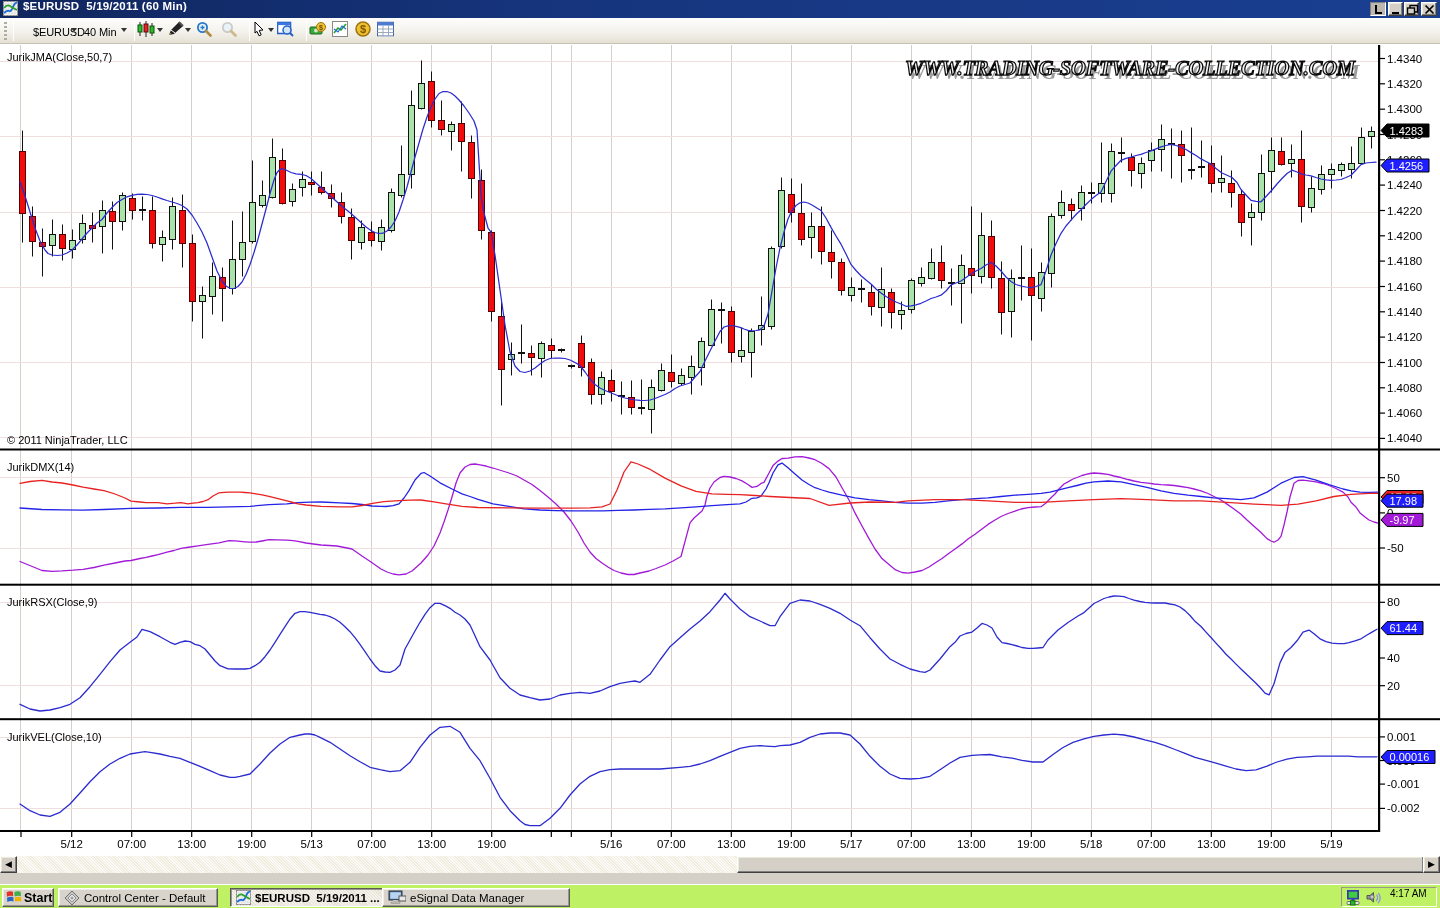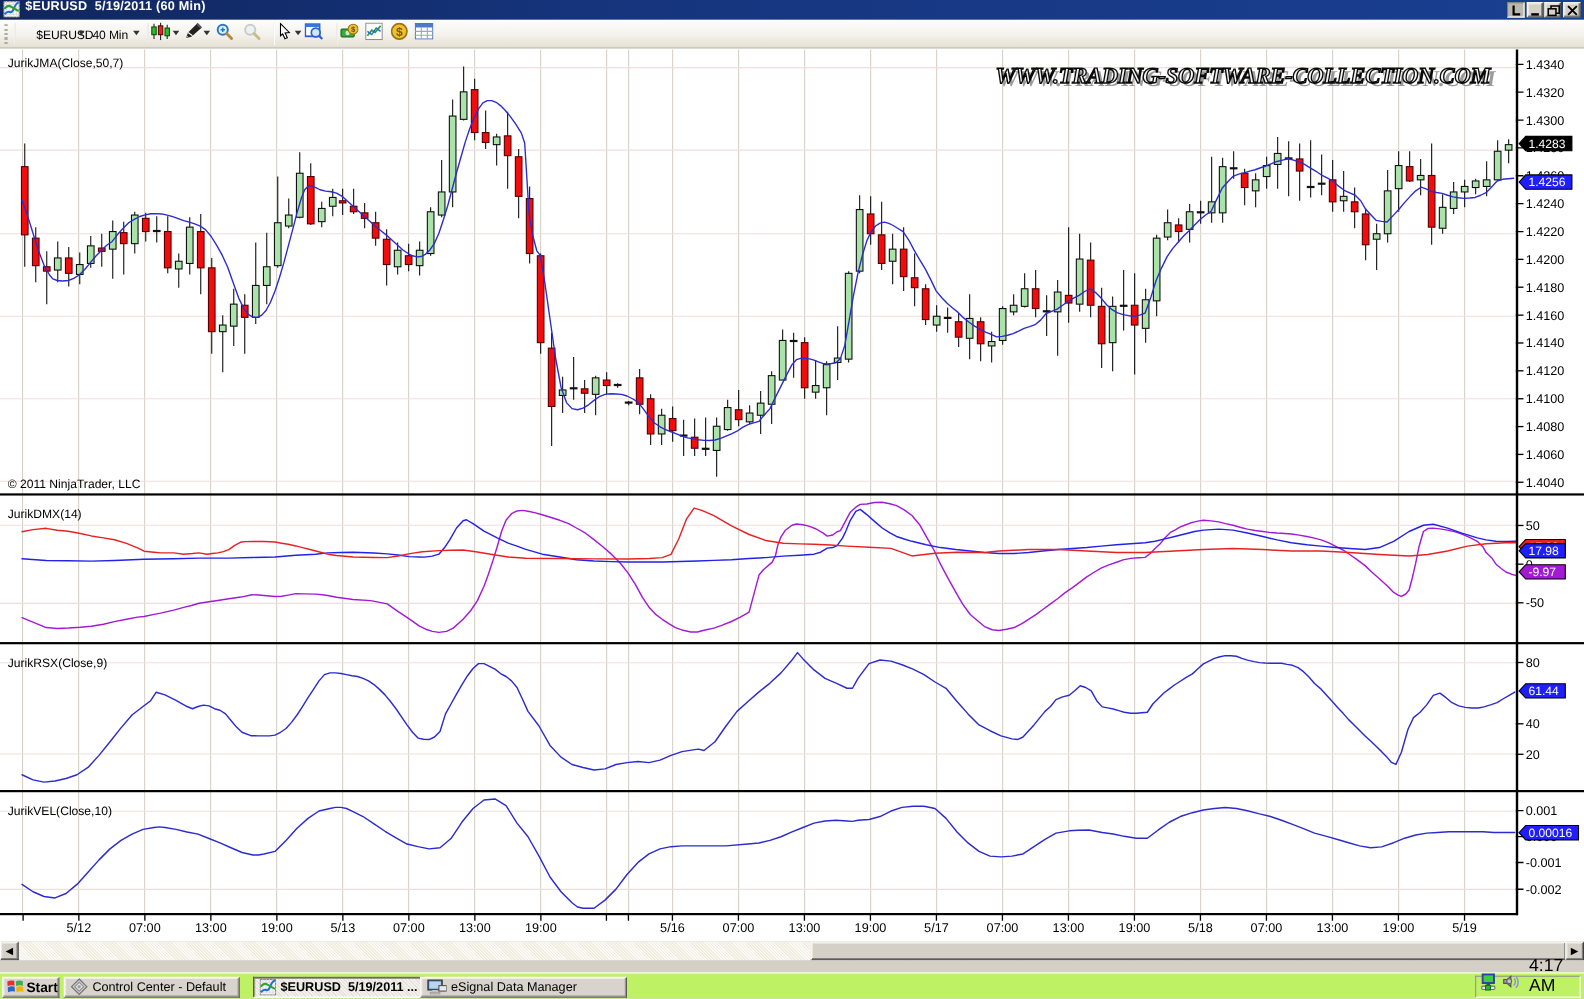--- a/index.html
+++ b/index.html
@@ -12,21 +12,21 @@
 .ttxt{font-size:11px;color:#000;padding:0 2px;letter-spacing:-0.1px}
 .darr{display:block;width:0;height:0;border-left:3.5px solid transparent;border-right:3.5px solid transparent;border-top:4px solid #333;margin:0}
 #scroll{position:absolute;left:0;top:856px;width:1440px;height:17px;background:#f1efe2}
 .sbtn{position:absolute;top:0;width:17px;height:17px;background:#d4d0c8;border:1px solid;border-color:#fff #404040 #404040 #fff;box-shadow:inset -1px -1px 0 #808080,inset 1px 1px 0 #ece9d8;text-align:center;line-height:15px;font-size:9px;color:#000}
 #thumb{position:absolute;left:737px;top:0;width:687px;height:17px;background:#d4d0c8;border:1px solid;border-color:#fff #404040 #404040 #fff;box-shadow:inset -1px -1px 0 #808080,inset 1px 1px 0 #ece9d8}
 #gap{position:absolute;left:0;top:873px;width:1440px;height:11px;background:#d4d0c8}
 #taskbar{position:absolute;left:0;top:884px;width:1440px;height:24px;background:#bef264;border-top:1px solid #fff}
 .tbtn{position:absolute;top:3px;height:19px;background:#d8d4cc;border:1px solid;border-color:#fff #5a5a5a #5a5a5a #fff;box-shadow:inset -1px -1px 0 #9a9689,inset 1px 1px 0 #f0ede4;display:flex;align-items:center;font-size:11.5px;color:#000;padding:0 4px;white-space:nowrap;overflow:hidden}
 .tbtn.active{background:#f4f2ea;background-image:repeating-linear-gradient(45deg,rgba(214,210,198,.5) 0 1px,transparent 1px 2.2px);border-color:#5a5a5a #fff #fff #5a5a5a;box-shadow:inset 1px 1px 0 #9a9689;font-weight:bold}
 #start{position:absolute;left:2px;top:3px;width:52px;height:19px;background:#d8d4cc;border:1px solid;border-color:#fff #5a5a5a #5a5a5a #fff;box-shadow:inset -1px -1px 0 #9a9689,inset 1px 1px 0 #f0ede4;display:flex;align-items:center;font-weight:bold;font-size:12.5px}
-#tray{position:absolute;right:3px;top:2px;width:96px;height:20px;border:1px solid;border-color:#9a9689 #fff #fff #9a9689;display:flex;align-items:flex-end;font-size:16px}
+#tray{position:absolute;right:3px;top:2px;width:96px;height:20px;border:1px solid;border-color:#9a9689 #fff #fff #9a9689;display:flex;align-items:flex-start;font-size:10px}
 #chartwrap{position:absolute;left:0;top:44px}
 </style></head><body>
 <div id="titlebar">
     <span class="ico"><svg width="15" height="15" viewBox="0 0 15 15">
         <rect x="0.5" y="0.5" width="14" height="14" fill="#f8f8f8" stroke="#888"></rect>
         <path d="M3 0v15M6 0v15M9 0v15M12 0v15M0 3h15M0 6h15M0 9h15M0 12h15" stroke="#d8d8d8" stroke-width="0.7"></path>
         <path d="M1 12 Q4 9 6 10 T10 6 T14 2" stroke="#1c6ed8" stroke-width="1.8" fill="none"></path>
         <path d="M1 7 Q4 3 7 5 T14 9" stroke="#2ca02c" stroke-width="1.8" fill="none"></path>
       </svg></span>
     <span class="txt">$EURUSD&nbsp; 5/19/2011 (60 Min)</span>

